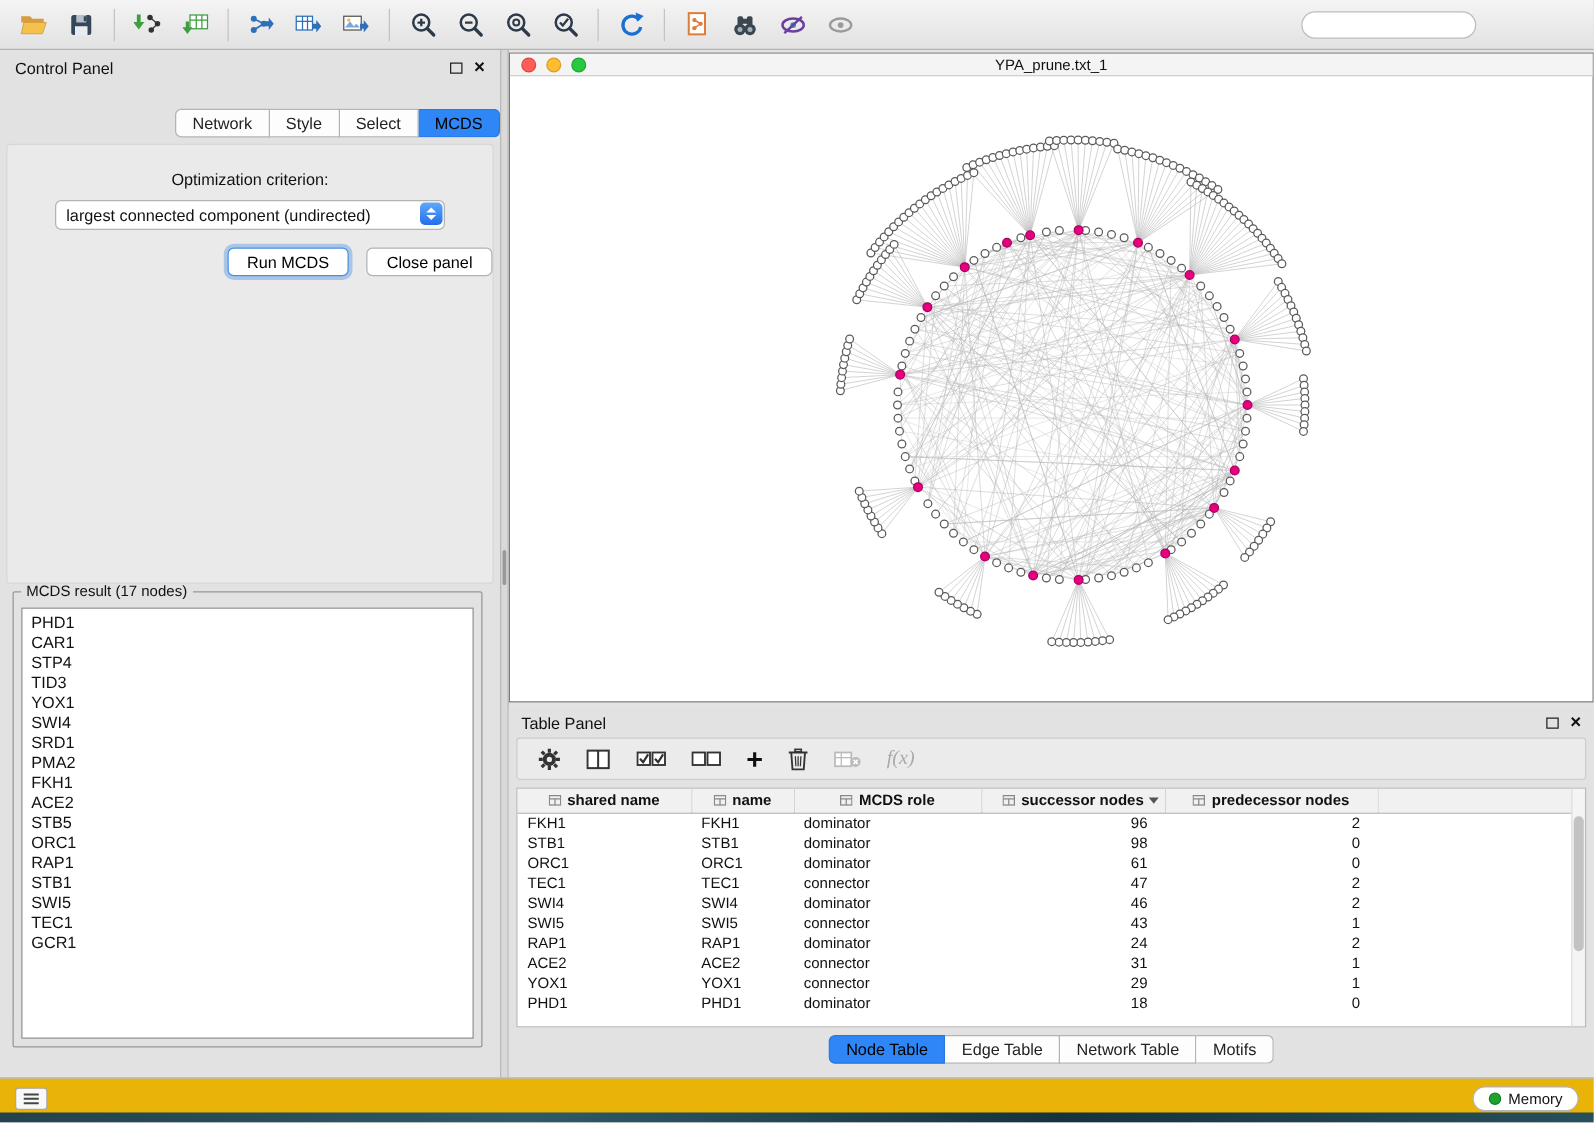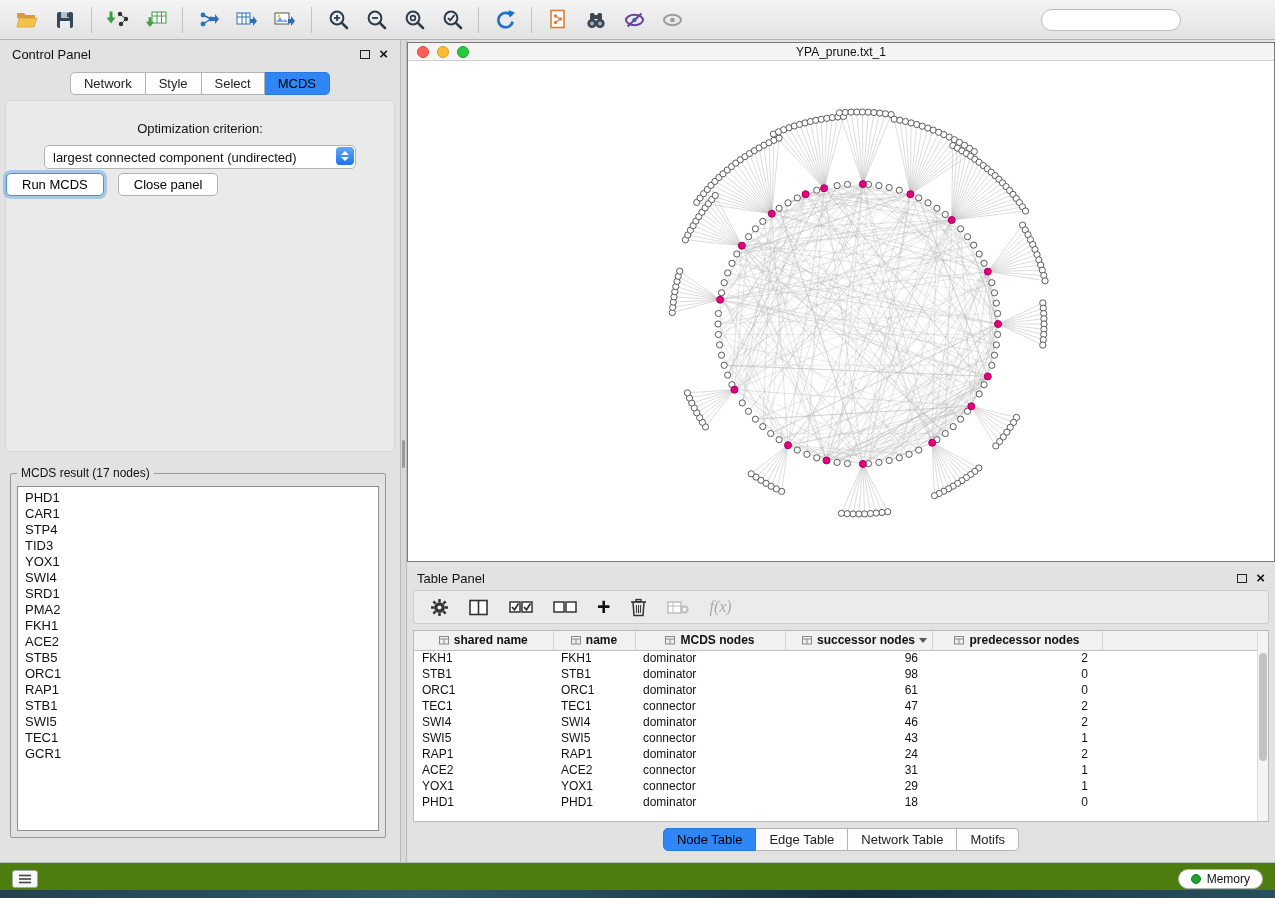--- a/index.html
+++ b/index.html
@@ -12,33 +12,33 @@
 .tb-sep{width:1px;height:26px;background:#c3c3c3;margin:0 7px}
 .search{margin-left:auto;margin-right:86px;width:140px;height:22px;background:#fff;border:1px solid #bdbdbd;border-radius:11px;display:flex;align-items:center;padding:0 7px;gap:4px}
 .search input{border:none;outline:none;flex:1;font-size:12px;font-family:"Liberation Sans",sans-serif;background:transparent}
 
 
 .control-panel{position:absolute;left:0;top:40px;width:400px;height:822px;background:#e2e2e2}
 .panel-header{height:28px;display:flex;align-items:center;padding:0 12px;font-size:13px}
 .hdr-icons{margin-left:auto;display:flex;gap:9px;align-items:center}
 .float-ico{width:10px;height:9px;border:1.5px solid #222;display:inline-block}
 .close-ico{font-size:15px;font-weight:bold;line-height:10px;color:#111}
-.cp-tabs{display:flex;justify-content:center;margin-top:4px}
+.cp-tabs{display:flex;justify-content:flex-end;margin-top:19px}
 .seg-tab{font-size:13px;padding:3px 13px;background:#fdfdfd;border:1px solid #b4b4b4;border-left:none;color:#222;cursor:default}
 .seg-tab:first-child{border-left:1px solid #b4b4b4;border-radius:5px 0 0 5px}
 .seg-tab:last-child{border-radius:0 5px 5px 0}
 .seg-tab.active{background:#2f86f6;border-color:#2a78e0;color:#000000}
 .cp-content{margin:5px 5px 0;height:352px;background:#eaeaea;border:1px solid #d7d7d7;border-radius:3px;padding-top:20px}
 .opt-label{text-align:center;font-size:13px}
 .dropdown{margin:9px auto 0;width:312px;height:24px;background:#fff;border:1px solid #b3b3b3;border-radius:5px;display:flex;align-items:center;font-size:13px;padding-left:8px;position:relative}
 .stepper{position:absolute;right:1px;top:1px;width:18px;height:18px;border-radius:4px;background:linear-gradient(#5fa8fb,#2170e8);display:flex;flex-direction:column;align-items:center;justify-content:center;gap:2px}
 .stepper i{display:block;width:0;height:0;border-left:4px solid transparent;border-right:4px solid transparent}
 .stepper .up{border-bottom:4px solid #fff}
 .stepper .dn{border-top:4px solid #fff}
-.cp-buttons{display:flex;justify-content:flex-start;gap:14px;margin-top:4px}
+.cp-buttons{display:flex;justify-content:flex-end;gap:14px;margin-top:14px}
 .btn{font-size:13px;padding:3px 15px;background:#fff;border:1px solid #b3b3b3;border-radius:5px}
 .btn.focused{border-color:#4a90e2;box-shadow:0 0 0 3px rgba(74,144,226,.4)}
 .mcds-fieldset{position:absolute;left:10px;top:426px;width:376px;height:372px;border:1px solid #979797;border-radius:2px;background:#e2e2e2}
 .mcds-fieldset legend{font-size:12px;margin-left:6px;padding:0 4px}
 .mcds-list{position:absolute;left:6px;top:6px;right:6px;bottom:6px;background:#fff;border:1px solid #8f8f8f;font-size:13px;line-height:16px;padding:3px 7px;overflow:hidden}
 
 
 .v-divider{position:absolute;left:400px;top:40px;width:7px;height:822px;background:#d9d9d9;border-left:1px solid #b9b9b9;border-right:1px solid #b9b9b9}
 .v-grip{position:absolute;left:1px;top:400px;width:3px;height:28px;background:#999;border-radius:2px}
 
@@ -65,21 +65,21 @@
 th{background:#f1f1f1;border-right:1px solid #d4d4d4;border-bottom:1px solid #bfbfbf;font-weight:bold;height:19px;padding:0 4px;position:relative}
 .th-inner{display:flex;align-items:center;justify-content:center;gap:5px}
 td{height:16px;padding:0 8px;white-space:nowrap;overflow:hidden}
 .num{text-align:right;padding-right:14px}
 .sort-arrow{position:absolute;right:5px;top:7px;width:0;height:0;border-left:4px solid transparent;border-right:4px solid transparent;border-top:5px solid #555}
 .vscroll{position:absolute;right:0;top:0;width:11px;height:100%;background:#f4f4f4;border-left:1px solid #ddd}
 .vthumb{position:absolute;right:1px;top:22px;width:8px;height:108px;background:#c2c2c2;border-radius:4px}
 .tp-tabs{display:flex;justify-content:center;margin-top:6px}
 
 
-.statusbar{position:absolute;left:0;top:862px;width:1275px;height:28px;background:#4d7c0f;border-top:1px solid #bcbcbc;display:flex;align-items:center;padding:16px 12px}
+.statusbar{position:absolute;left:0;top:862px;width:1275px;height:28px;background:#eab308;border-top:1px solid #bcbcbc;display:flex;align-items:center;padding:16px 12px}
 .menu-btn{width:26px;height:18px;border:1px solid #a7a7a7;border-radius:3px;background:#f8f8f8;display:flex;align-items:center;justify-content:center}
 .memory-btn{margin-left:auto;height:20px;border:1px solid #b3b3b3;border-radius:10px;background:#fff;display:flex;align-items:center;gap:6px;padding:0 12px;font-size:12px}
 .memory-dot{width:10px;height:10px;border-radius:50%;background:#1fa32e;border:1px solid #168024}
 .desktop{position:absolute;left:0;top:890px;width:1275px;height:8px;background:linear-gradient(90deg,#23424e,#2e5a66,#16323e,#27505c)}
 </style>
 </head>
 <body>
 
 <div class="toolbar">
   <div class="tb-btn">
@@ -1089,21 +1089,21 @@
                 <span>name</span>
               </span>
             </th>
           <th>
               <span class="th-inner">
                 <svg width="10" height="10" viewBox="0 0 10 10">
                   <rect x="0.5" y="1.5" width="9" height="7.5" fill="none" stroke="#888"></rect>
                   <line x1="0.5" y1="4" x2="9.5" y2="4" stroke="#888"></line>
                   <line x1="5" y1="4" x2="5" y2="9" stroke="#888"></line>
                 </svg>
-                <span>MCDS nodes</span>
+                <span>MCDS role</span>
               </span>
             </th>
           <th>
               <span class="th-inner">
                 <svg width="10" height="10" viewBox="0 0 10 10">
                   <rect x="0.5" y="1.5" width="9" height="7.5" fill="none" stroke="#888"></rect>
                   <line x1="0.5" y1="4" x2="9.5" y2="4" stroke="#888"></line>
                   <line x1="5" y1="4" x2="5" y2="9" stroke="#888"></line>
                 </svg>
                 <span>successor nodes</span>

